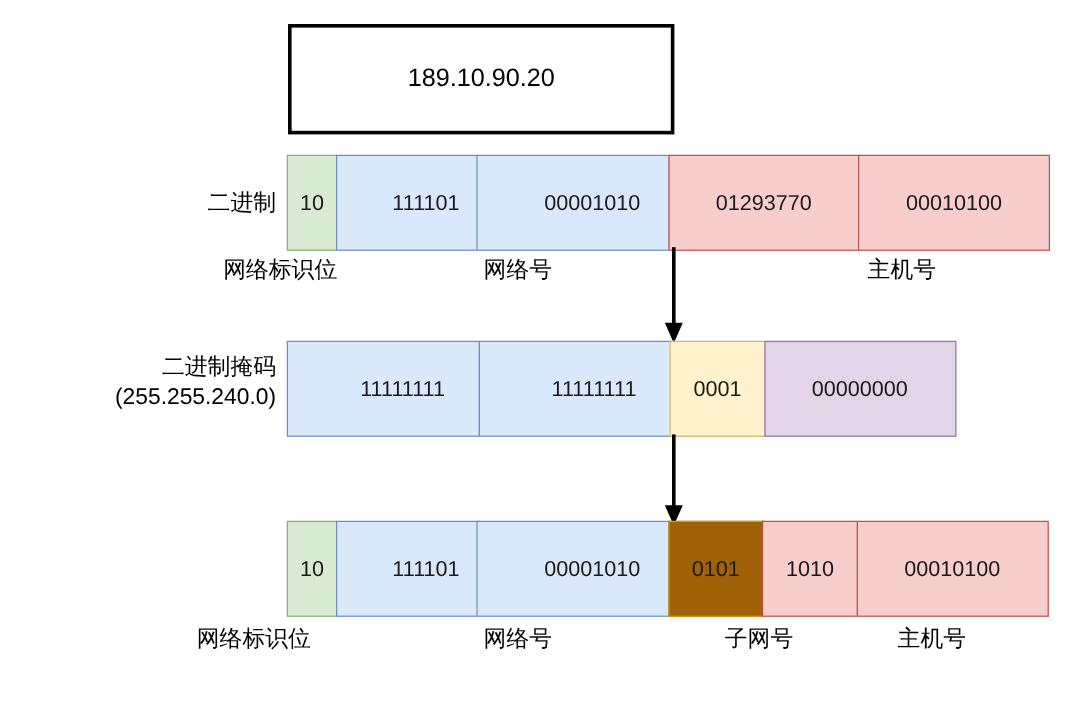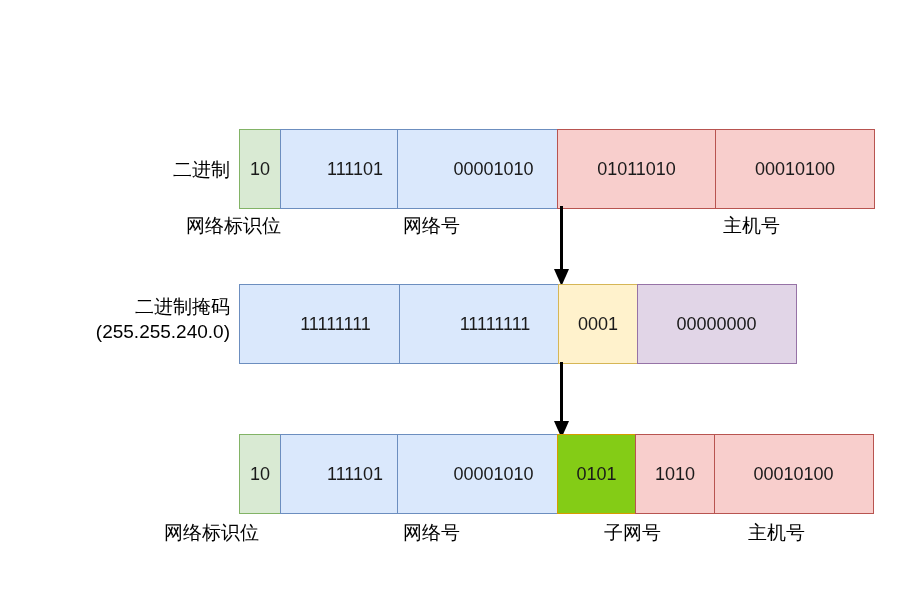--- a/index.html
+++ b/index.html
@@ -61,21 +61,21 @@
     margin-left: -1.5px;
   }
   .cell:first-child { margin-left: 0; }
 
   
   .c-green  { background: #d9ead3; border-color: #82b366; }
   .c-blue   { background: #dae8fc; border-color: #6c8ebf; padding-left: 32px; }
   .c-red    { background: #f8cecc; border-color: #b85450; }
   .c-yellow { background: #fff2cc; border-color: #d6b656; }
   .c-purple { background: #e1d5e7; border-color: #9673a6; }
-  .c-orange { background: #84cc16; border-color: #d79b00; }
+  .c-orange { background: #a16207; border-color: #d79b00; }
 
   
   .section-label {
     position: absolute;
     font-size: 19px;
     line-height: 24px;
     text-align: right;
     white-space: nowrap;
     color: #000000;
   }
@@ -87,28 +87,31 @@
     background: #000000;
   }
   .arrow-svg { position: absolute; overflow: visible; }
 </style>
 </head>
 <body>
 
 <div id="stage">
 
 
+  <div class="decimal-box" style="left:240px; top:20px; width:322px; height:92px;">
+    <span>189.10.90.20</span>
+  </div>
 
   <div class="row-label" style="left:60px; top:157px; width:170px;">二进制</div>
 
   <div class="bitrow" id="row-binary" style="left:239px; top:129px;">
       <div class="cell c-green" style="width: 42px;">10</div>
       <div class="cell c-blue" style="width: 119px;">111101</div>
       <div class="cell c-blue" style="width: 161px;">00001010</div>
-      <div class="cell c-red" style="width: 160px;">01011010</div>
+      <div class="cell c-red" style="width: 160px;">01293770</div>
       <div class="cell c-red" style="width: 160px;">00010100</div>
     </div>
 
   <div class="vline" style="left:560px; top:209px; height:40px;"></div>
 
   <div id="upper-captions">
       <div class="section-label" style="left: 157px; top: 214px; width: 124px;">网络标识位</div>
       <div class="section-label" style="left: 340px; top: 214px; width: 120px;">网络号</div>
       <div class="section-label" style="left: 660px; top: 214px; width: 120px;">主机号</div>
     </div>

